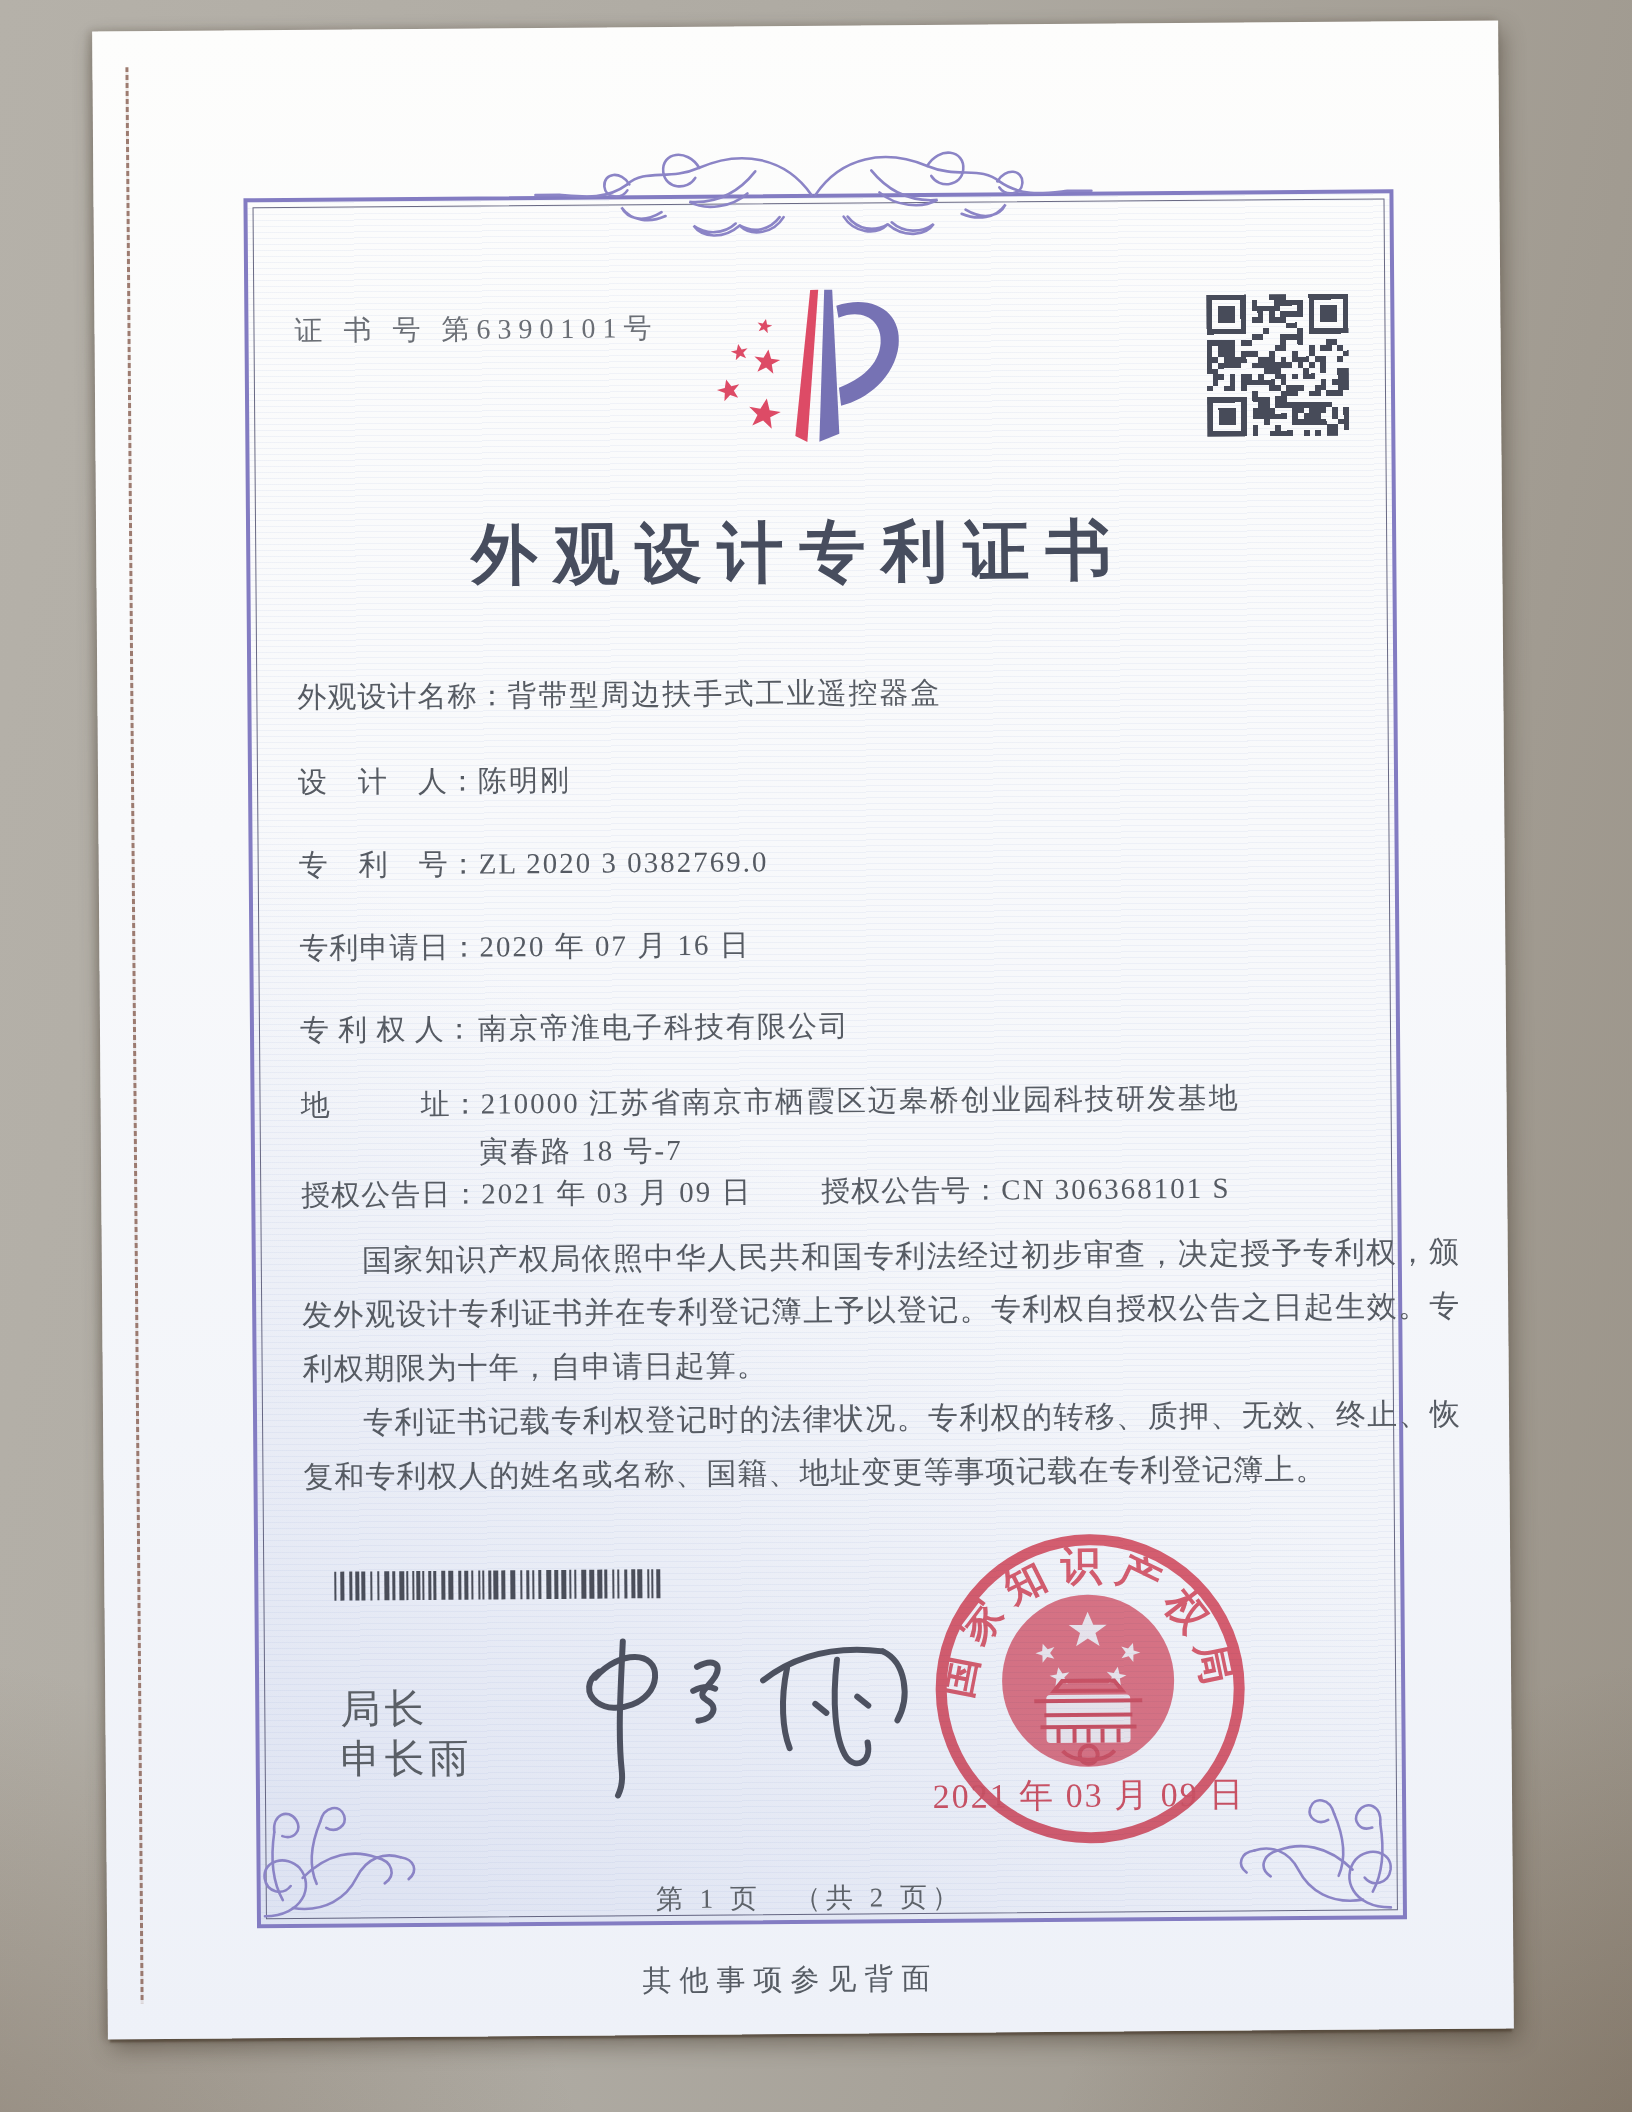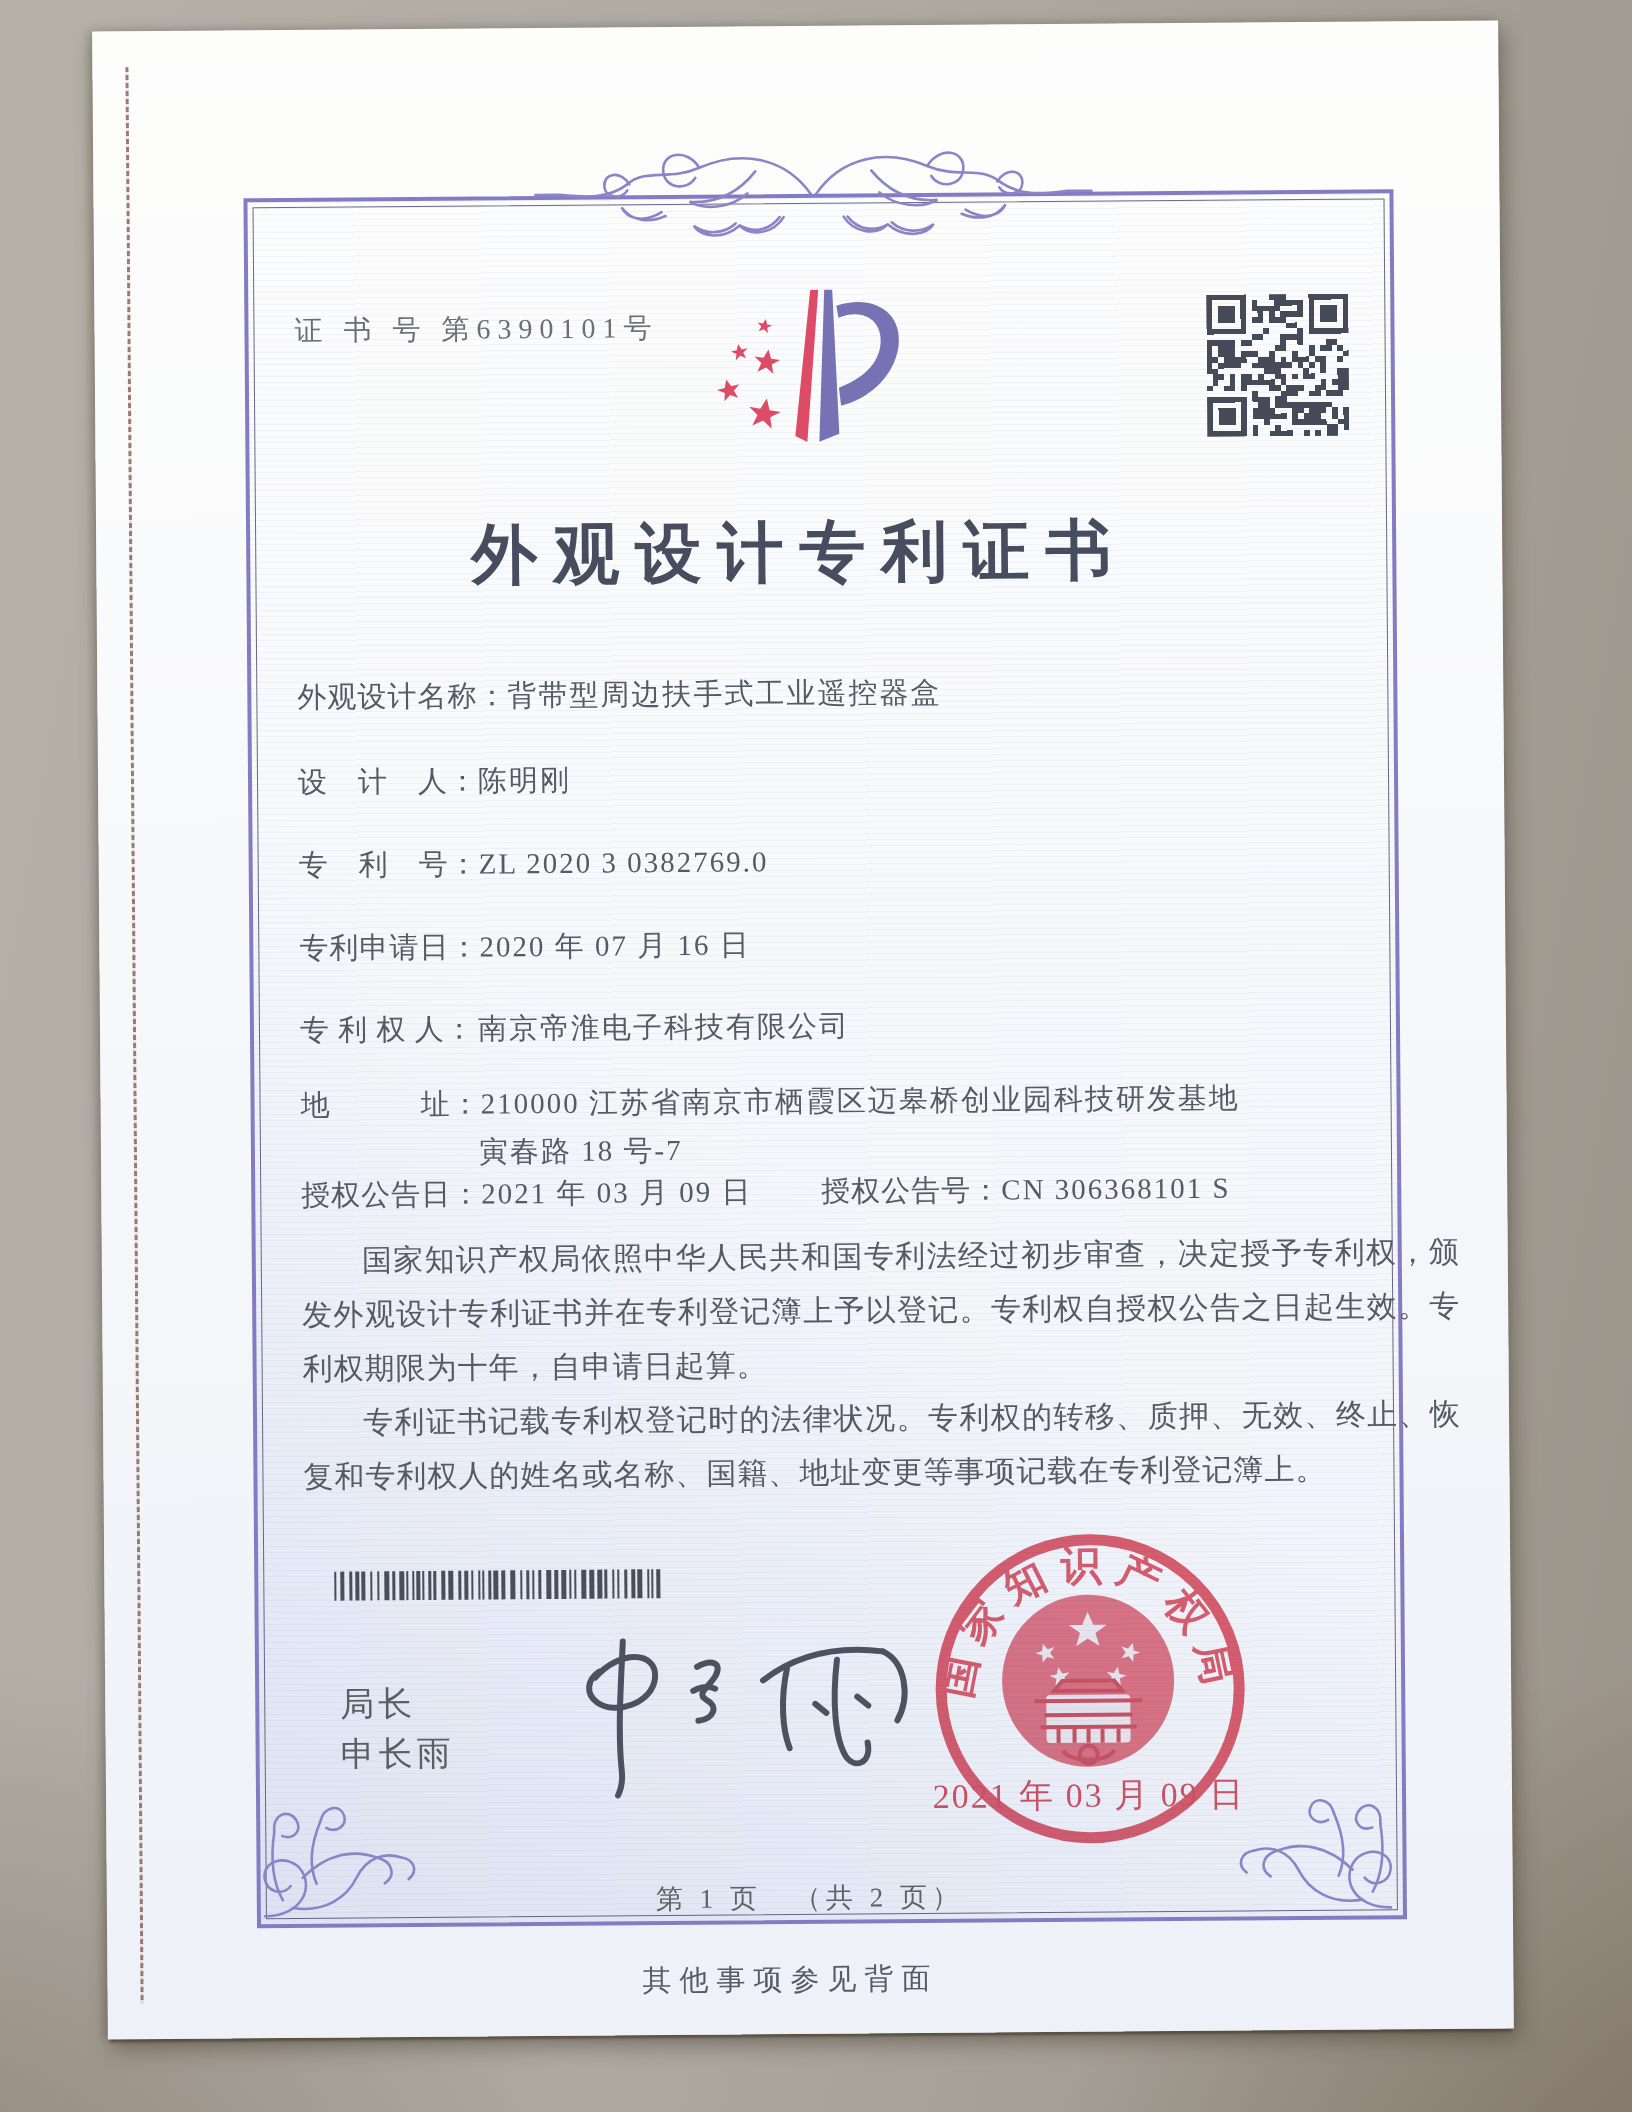--- a/index.html
+++ b/index.html
@@ -36,21 +36,21 @@
   .cert-no{font-size:28px;letter-spacing:7px;color:#6a6e75;}
   .title{
     width:100%;text-align:center;font-size:66px;letter-spacing:16px;
     color:#474d5e;font-weight:600;
   }
   .field-row{font-size:29px;color:#565b63;white-space:nowrap;}
   .field-label{display:inline-block;min-width:178px;letter-spacing:1px;}
   .field-value{letter-spacing:2px;}
   .paras{width:1158px;font-size:30px;line-height:54px;color:#565b63;text-align:justify;}
   .paras p{margin:0;text-indent:2em;letter-spacing:1px;}
-  .sig-label{font-size:34px;color:#5a5f66;letter-spacing:4px;}
+  .sig-label{font-size:40px;color:#5a5f66;letter-spacing:4px;}
   .footer-page{width:100%;text-align:center;font-size:27px;color:#5d6269;letter-spacing:5px;}
   .back-note{width:100%;text-align:center;font-size:29px;color:#565c64;letter-spacing:8px;}
   .barcode{display:flex;align-items:stretch;}
   .barcode span{display:block;height:100%;}
   .qr{display:block;}
   svg{display:block;}
 </style>
 </head>
 <body>
 

